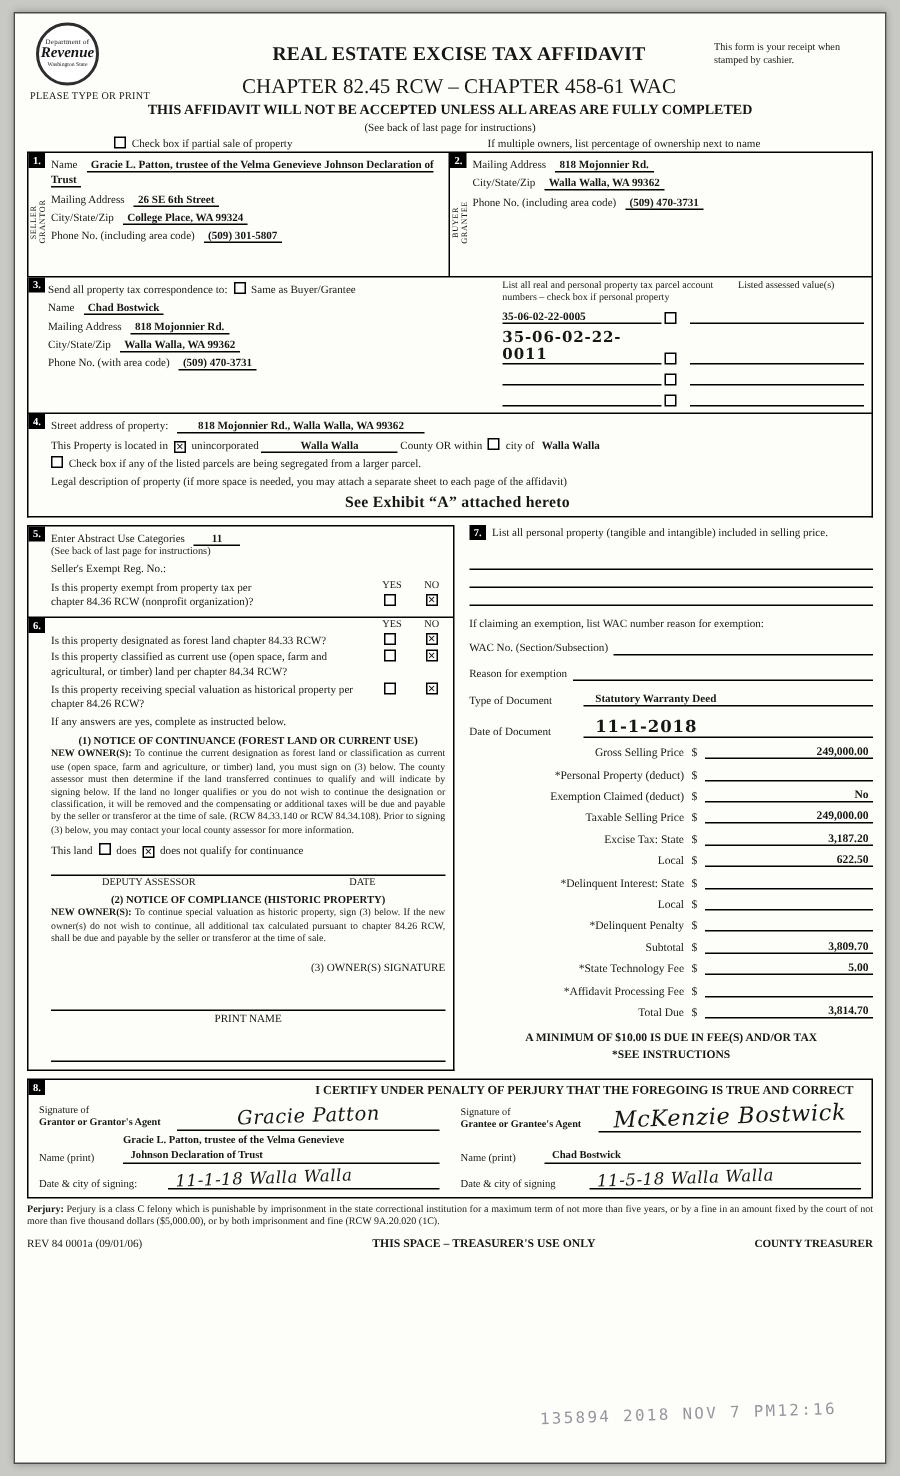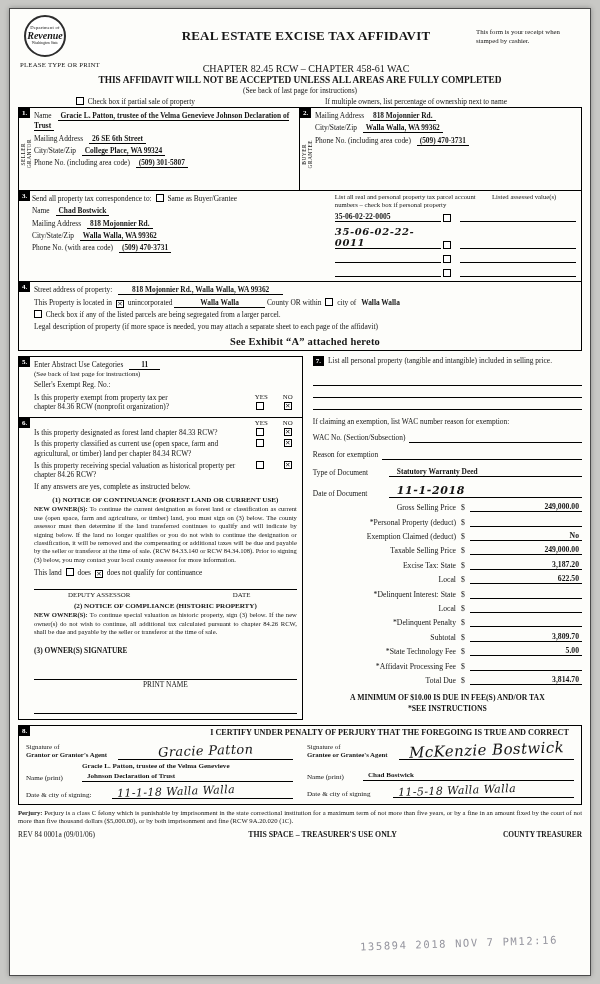--- a/index.html
+++ b/index.html
@@ -9,21 +9,21 @@
 
 .hdr{display:flex}
 .hdr-left{width:118px}
 .seal{width:42px;height:42px;border-radius:50%;border:2px solid #2d2d2d;display:flex;flex-direction:column;align-items:center;justify-content:center;text-align:center;line-height:1;background:#fff;margin-left:6px}
 .seal .s1{font-size:4.6px;letter-spacing:.2px}
 .seal .s2{font-size:10px;font-style:italic;font-weight:bold}
 .seal .s3{font-size:3.8px;margin-top:1px}
 .type-print{font-size:6.8px;margin:4px 0 0 2px;letter-spacing:.2px}
 .hdr-c{flex:1;text-align:center;padding-top:13px}
 .title{font-weight:bold;font-size:13px;letter-spacing:.2px}
-.subtitle{font-size:10px;margin-top:19px}
+.subtitle{font-size:14px;margin-top:7px}
 .hdr-r{width:106px;font-size:6.8px;padding-top:13px;line-height:1.3}
 .warning{text-align:center;font-weight:bold;font-size:9.4px;margin-top:1px}
 .seeback{text-align:center;font-size:7.4px;margin:1px 0 2px}
 .toprow{display:flex;font-size:7.4px;margin-bottom:1px}
 .toprow .l{width:47%;padding-left:56px}
 .toprow .r{flex:1;padding-left:42px}
 
 .cb{display:inline-block;width:8px;height:8px;border:1px solid #000;line-height:7px;font-size:6.5px;text-align:center;vertical-align:-1px;font-family:"DejaVu Sans",sans-serif;background:#fff;margin:0 2px}
 .val{font-weight:bold;border-bottom:1px solid #000;padding:0 3px}
 .frow{margin-top:2px;line-height:1.4}
@@ -64,36 +64,36 @@
 .ynhdr{display:flex;justify-content:space-between;font-size:6.9px;padding:0 4px}
 .cbpair{display:flex;justify-content:space-between;padding:0 3px;margin-top:2px}
 .ntitle{text-align:center;font-weight:bold;font-size:7.1px;margin-top:4px}
 .para{font-size:6.6px;text-align:justify;line-height:1.28;margin-top:1px}
 .lead{font-weight:bold}
 .tland{margin-top:4px;font-size:7.4px}
 .dep-line{border-bottom:1px solid #000;height:12px}
 .dep-labels{display:flex;font-size:6.9px;margin-top:1px}
 .dep-labels .d1{flex:1;padding-left:34px}
 .dep-labels .d2{width:64px}
-.osig{text-align:left;font-weight:bold;font-size:7.4px;margin-top:9px}
+.osig{text-align:right;font-weight:normal;font-size:7.4px;margin-top:9px}
 .sigline{border-bottom:1px solid #000;height:13px}
 .pname{text-align:center;font-size:7.4px;margin-top:0}
 
 .s7hdr{display:flex;font-size:7.4px}
 .s7hdr .badge{margin-right:4px}
 .s7hdr .t{line-height:1.25}
 .blank{border-bottom:1px solid #000;height:12px}
 .exnote{font-size:7.4px;margin-top:7px}
 .wrow{display:flex;align-items:center;margin-top:7px;font-size:7.4px}
 .wrow .wl{white-space:nowrap;margin-right:4px}
 .wrow .wline{flex:1;border-bottom:1px solid #000;height:10px}
 .docrow{display:flex;align-items:flex-end;margin-top:7px;font-size:7.4px}
 .docrow .dl{width:76px;flex-shrink:0}
 .docrow .dv{flex:1;border-bottom:1px solid #000;font-weight:bold;padding-left:8px;min-height:10px}
-.hand{font-family:"DejaVu Serif",serif;font-style:italic;font-weight:bold;letter-spacing:.6px}
+.hand{font-family:"DejaVu Serif",serif;font-weight:bold;letter-spacing:.6px}
 .script{font-family:"DejaVu Serif",serif;font-style:italic;font-size:13px;letter-spacing:.4px;display:inline-block;transform:rotate(-2deg)}
 .fee{display:flex;align-items:flex-end;margin-top:4.4px;font-size:7.7px}
 .fee .fl{flex:1;text-align:right;padding-right:5px}
 .fee .fc{width:9px}
 .fee .fv{width:112px;border-bottom:1px solid #000;text-align:right;font-weight:bold;padding-right:3px;min-height:10px}
 .minnote{text-align:center;font-weight:bold;font-size:7.7px;margin-top:8px}
 .seeinstr{text-align:center;font-weight:bold;font-size:7.7px;margin-top:2px}
 
 .box8{border:1px solid #000;margin-top:5px;padding-bottom:3px}
 .b8hdr{display:flex;align-items:flex-start}

